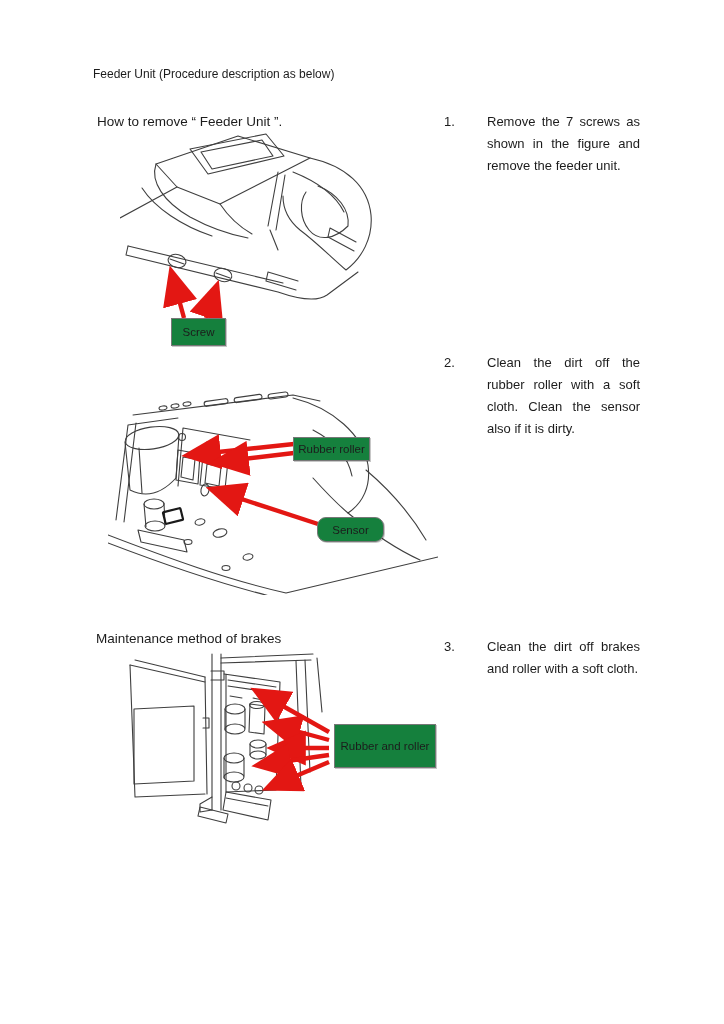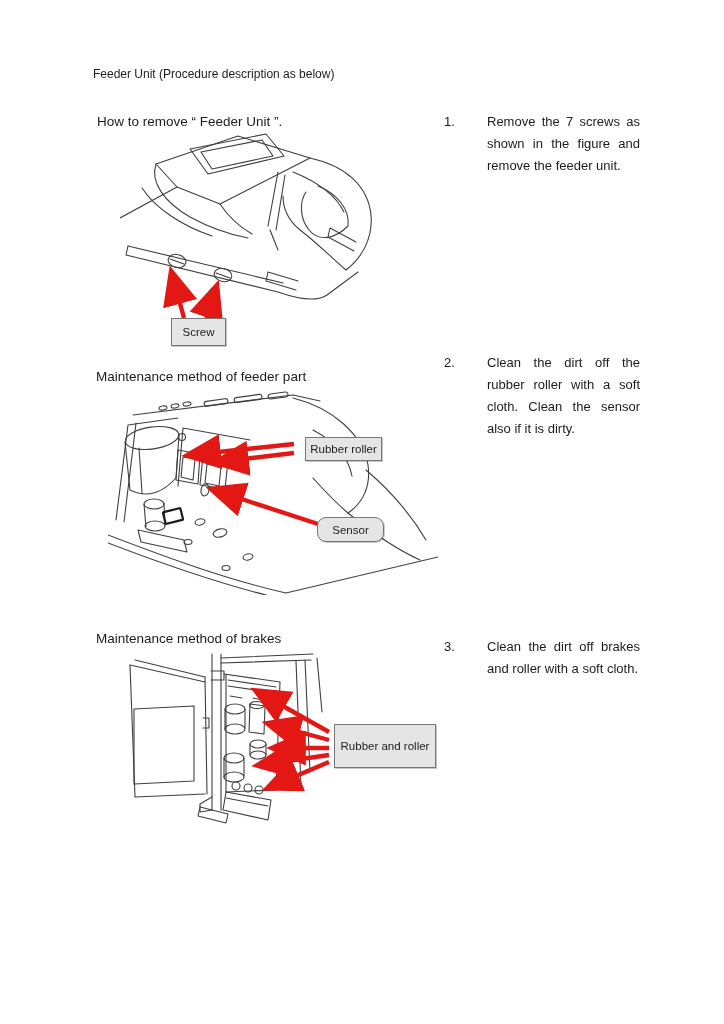--- a/index.html
+++ b/index.html
@@ -39,29 +39,29 @@
   #step1{left:444px;top:111px;}
   #step2{left:444px;top:352px;}
   #step3{left:444px;top:636px;}
   .fig{position:absolute;}
   .fig svg{display:block;}
   .lineart{stroke:#3f3f3f;fill:none;stroke-width:1.1;stroke-linecap:round;stroke-linejoin:round;}
   .lineart-bold{stroke:#1a1a1a;fill:none;stroke-width:2.2;stroke-linejoin:round;}
   .red-arrow{stroke:#e31713;stroke-width:4.4;fill:none;}
   .callout{
     position:absolute;
-    background:#e5e5e5;
+    background:#15803d;
     border:1.5px solid #777777;
     box-shadow:1px 1px 0 rgba(0,0,0,0.22);
     display:flex;align-items:center;justify-content:center;
     font-size:11.5px;
     z-index:5;
   }
   #callout-screw{left:171px;top:318px;width:53px;height:26px;}
-  #callout-rubber-roller{left:293px;top:437px;width:75px;height:22px;margin-left:12px;}
+  #callout-rubber-roller{left:293px;top:437px;width:75px;height:22px;}
   #callout-sensor{left:317px;top:517px;width:65px;height:23px;border-radius:9px;}
   #callout-rubber-and-roller{left:334px;top:724px;width:100px;height:42px;}
   .footer{
     position:absolute;left:0;right:0;top:968px;
     text-align:center;
     font-family:"Liberation Serif",serif;
     font-size:13.5px;
   }
 </style>
 </head>
@@ -110,21 +110,20 @@
       <path class="red-arrow" d="M86,188 L96,158" marker-end="url(#ah1)"></path>
     </svg>
   </div>
   <div class="callout" id="callout-screw">Screw</div>
 
   <div class="step" id="step1">
     <span class="num">1.</span>
     <span class="txt">Remove the 7 screws as shown in the figure and remove the feeder unit.</span>
   </div>
 
-  <div class="sec-heading" id="h2">Maintenance method of feeder part</div>
 
   <div class="fig" style="left:108px;top:390px;">
     <svg width="330" height="205" viewBox="0 0 330 205">
       <defs>
         <marker id="ah2" markerWidth="9" markerHeight="8" refX="7" refY="4" orient="auto">
           <path d="M0,0 L9,4 L0,8 Z" fill="#e31713"></path>
         </marker>
       </defs>
 
       <path class="lineart" d="M25,25 L185,5 L212,11"></path>

